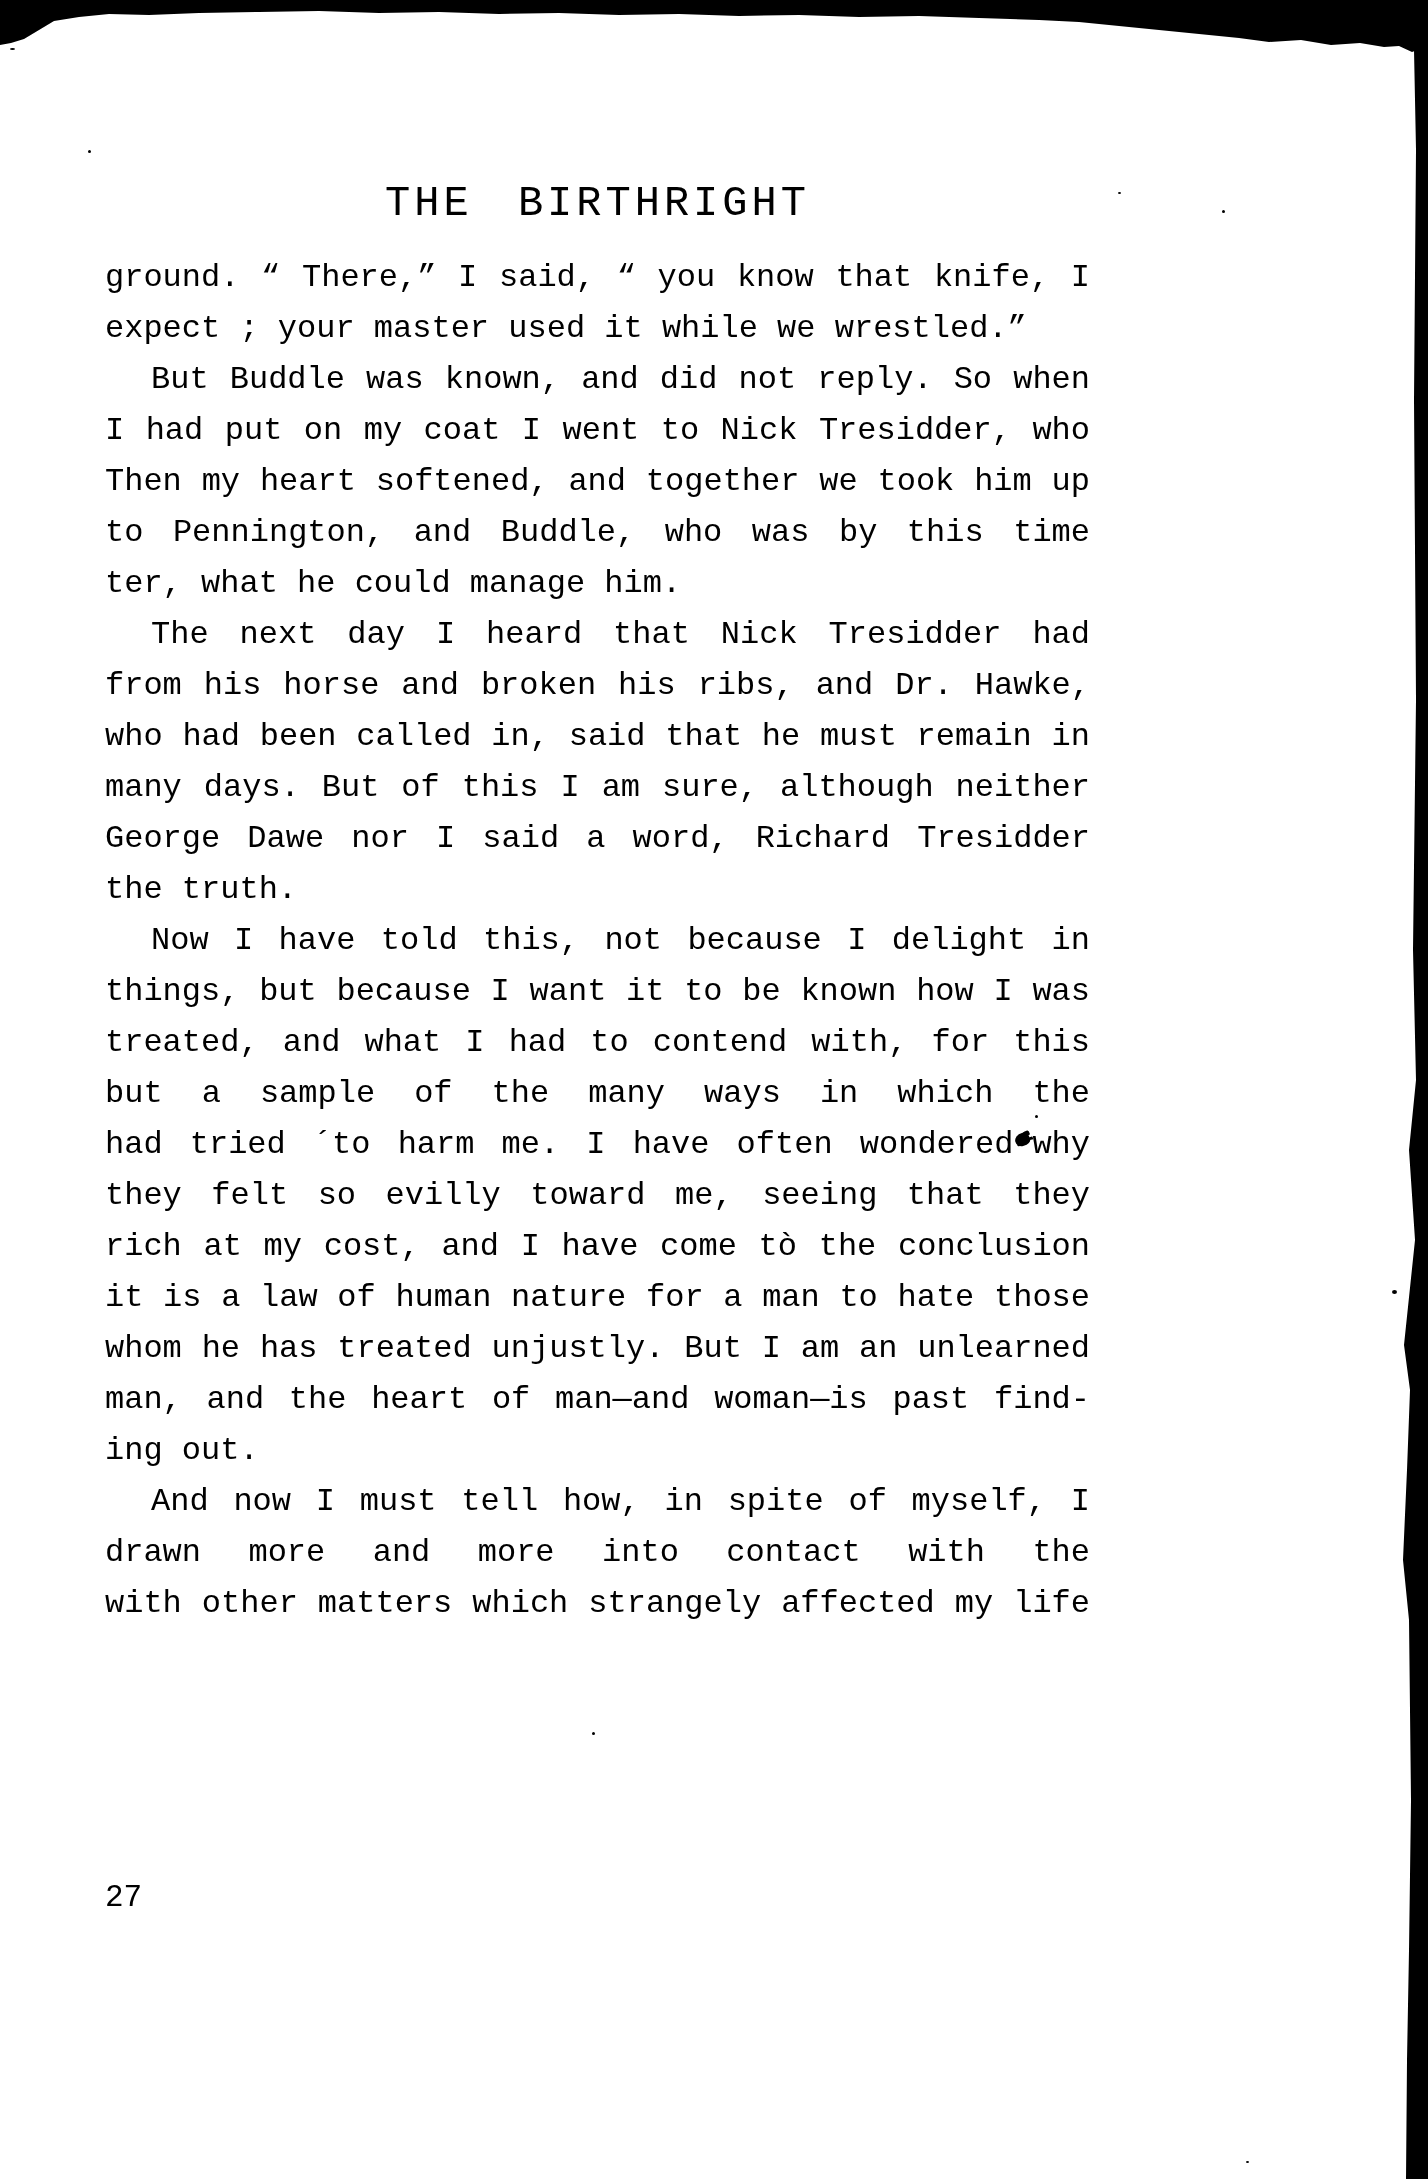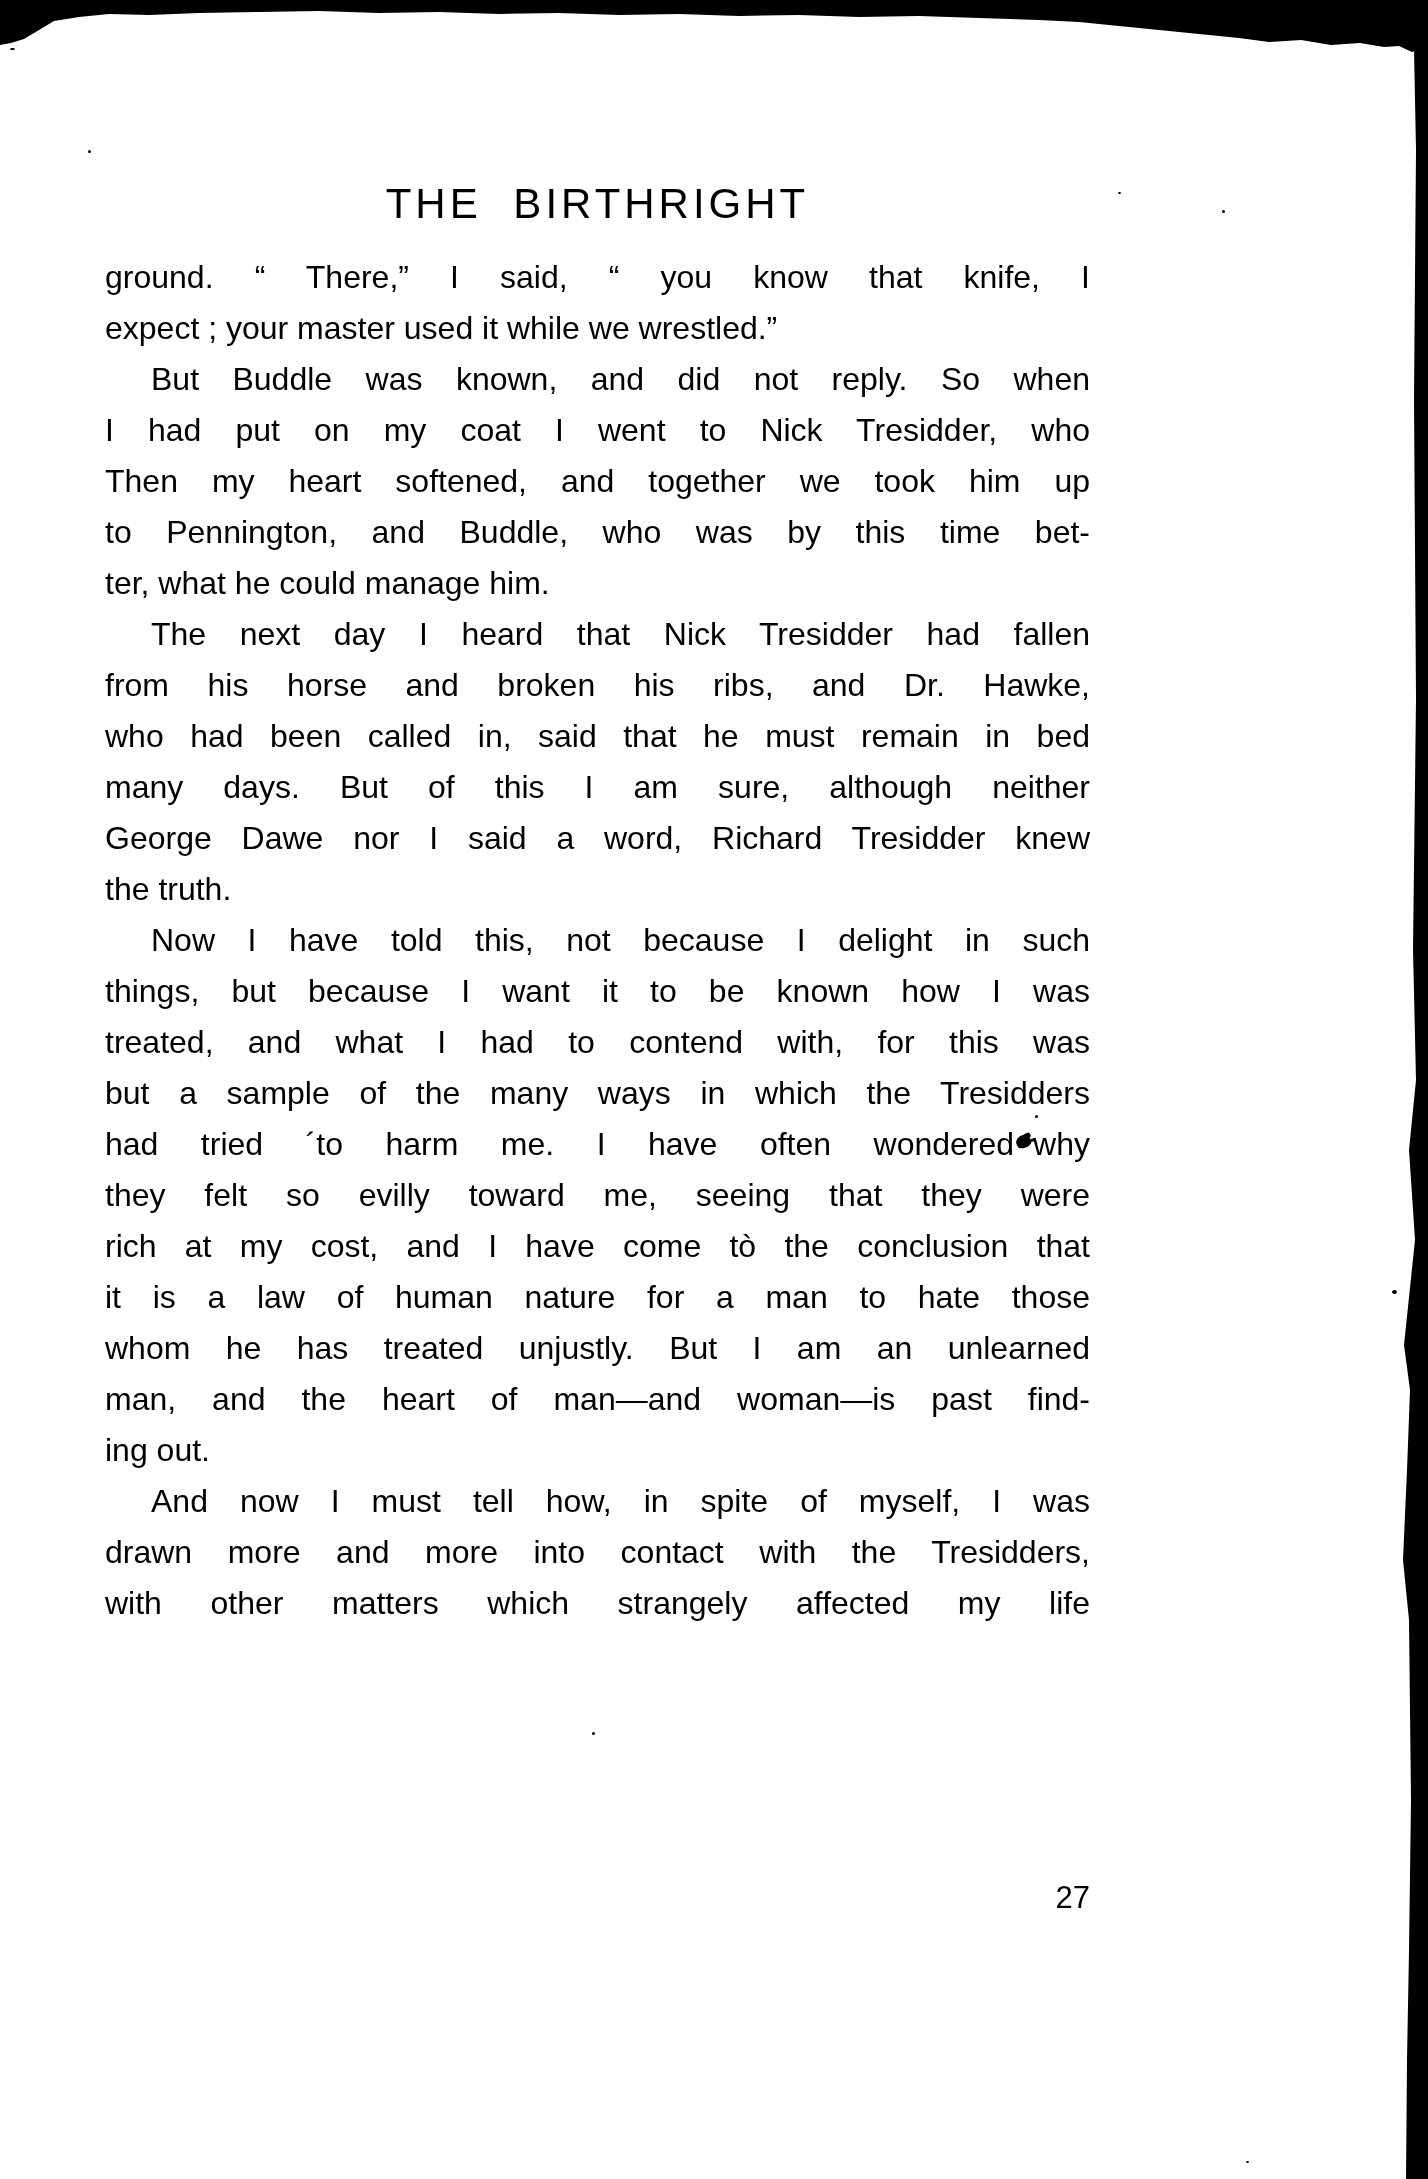--- a/index.html
+++ b/index.html
@@ -2,21 +2,21 @@
 <html><head>
 <meta charset="utf-8">
 <style>
   html, body { margin: 0; padding: 0; background: #ffffff; }
   .page {
     position: relative;
     width: 1428px;
     height: 2179px;
     background: #ffffff;
     overflow: hidden;
-    font-family: Liberation Sans, sans-serif;
+    font-family: Liberation Mono, monospace;
     color: #000;
   }
 
   
   .scan-top {
     position: absolute;
     top: 0; left: 0;
     width: 1428px; height: 60px;
     background: #000;
     clip-path: polygon(
@@ -73,21 +73,21 @@
     border-radius: 60% 40% 55% 45% / 55% 60% 40% 50%;
     vertical-align: 7px;
     margin: 0 2px;
     transform: rotate(-15deg);
     box-shadow: 5px -5px 0 -4px #000, -4px 4px 0 -5px #000, 8px 1px 0 -5px #000;
   }
 
   .pagenum {
     position: absolute;
     top: 1880px; left: 105px; width: 985px;
-    text-align: right;
+    text-align: left;
     font-size: 31px;
   }
 
   .speck { position: absolute; background: #000; border-radius: 50%; }
   .s1 { left: 88px;  top: 150px;  width: 3px; height: 3px; }
   .s2 { left: 1118px; top: 192px; width: 3px; height: 2px; }
   .s3 { left: 1222px; top: 210px; width: 3px; height: 3px; }
   .s4 { left: 1392px; top: 1290px; width: 5px; height: 4px; }
   .s5 { left: 592px; top: 1732px; width: 3px; height: 3px; }
   .s6 { left: 1246px; top: 2161px; width: 3px; height: 2px; }

